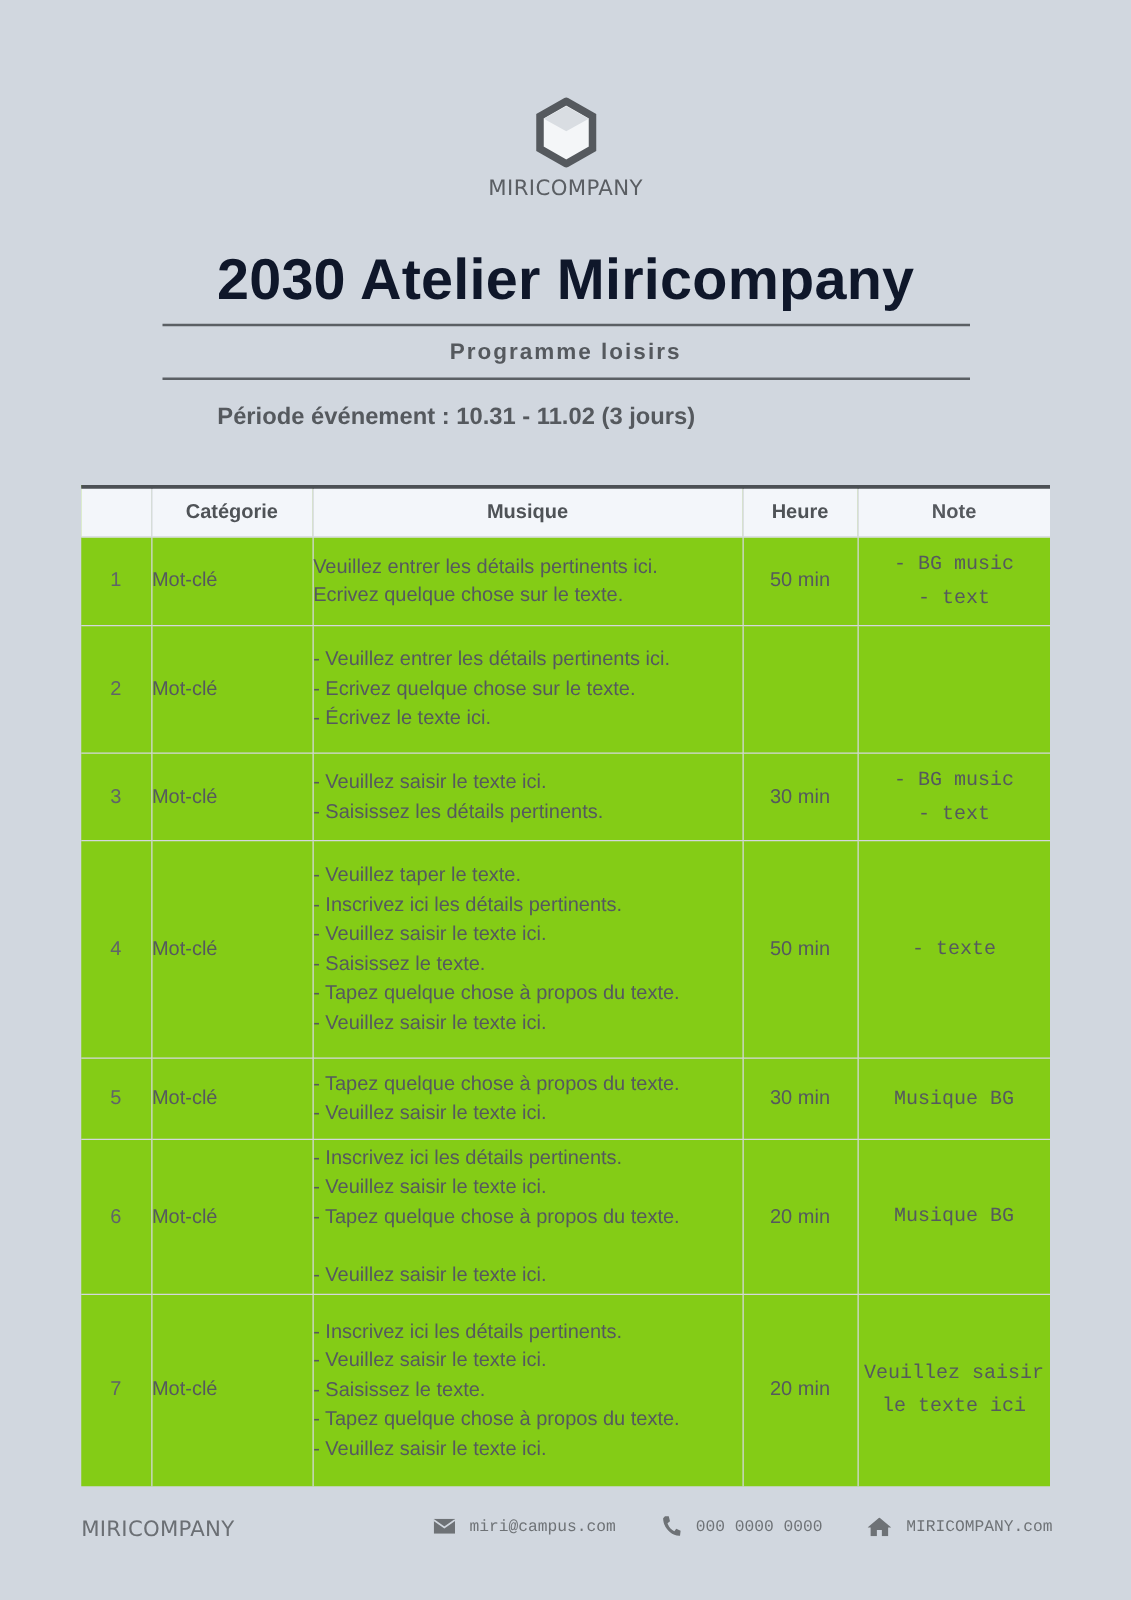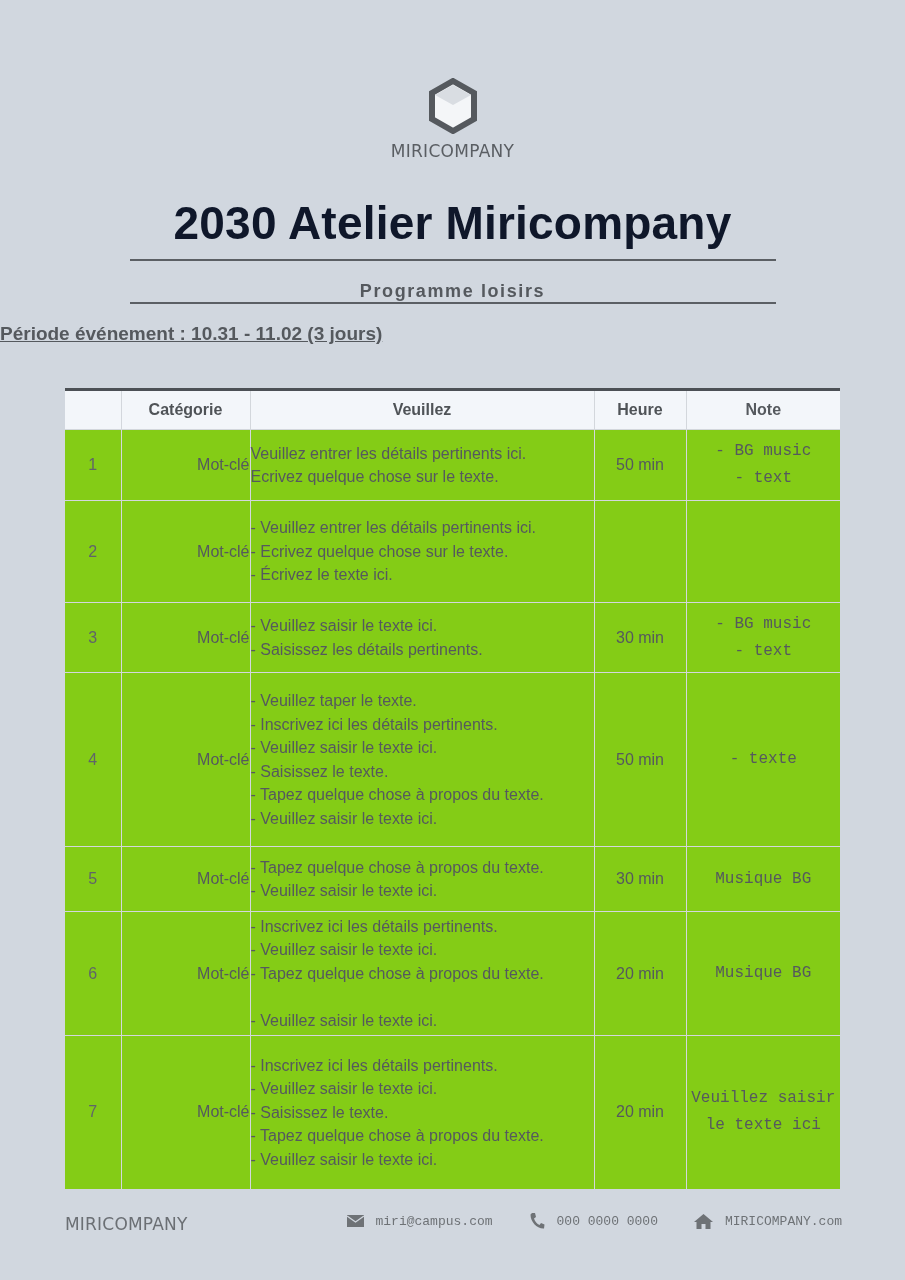--- a/index.html
+++ b/index.html
@@ -23,27 +23,27 @@
   }
   .title {
     position: absolute; left: 0; top: 196px; width: 905px;
     text-align: center; font-size: 46px; font-weight: bold; color: #0f172a;
     letter-spacing: 0.2px;
   }
   .rule { position: absolute; left: 130px; width: 646px; height: 2px; background: #5b5f64; }
   .rule.r1 { top: 259px; }
   .rule.r2 { top: 302px; }
   .subtitle {
-    position: absolute; left: 0; top: 281px; width: 905px;
+    position: absolute; left: 0; top: 271px; width: 905px;
     text-align: center; font-size: 18px; font-weight: bold; color: #55595e;
     letter-spacing: 1.6px;
   }
   .period {
     position: absolute; left: 0; top: 323px; width: 730px;
-    font-size: 19px; font-weight: bold; color: #55595e; text-decoration: underline;
+    text-align: center; font-size: 19px; font-weight: bold; color: #55595e;
   }
   table {
     position: absolute; left: 65px; top: 388px; width: 775px;
     border-collapse: collapse; table-layout: fixed;
     border-top: 3px solid #4c5055;
     background: #84cc16;
   }
   col.c0 { width: 56px; } col.c1 { width: 129px; } col.c2 { width: 344px; }
   col.c3 { width: 92px; } col.c4 { width: 154px; }
   th, td {
@@ -52,21 +52,21 @@
   }
   tr:first-child th { border-top: none; }
   tr th:first-child, tr td:first-child { border-left: none; }
   tr th:last-child, tr td:last-child { border-right: none; }
   tr:last-child td { border-bottom: none; }
   th {
     background: #f3f6fa; height: 40px; font-weight: bold; text-align: center; color: #4f5357;
   }
   th.note-h { font-weight: bold; color: #55595e; }
   td.num { text-align: center; color: #606469; }
-  td.cat { text-align: right; }
+  td.cat { text-align: left; }
   td.heure { text-align: center; }
   td.content { padding: 0 0; line-height: 23.5px; text-align: left; }
   td.note { padding: 0 3px; line-height: 27px; text-align: center; font-family: Liberation Mono, monospace; }
   .line { display: block; white-space: nowrap; }
   .line.blank { height: 23.5px; }
   .footer-brand {
     position: absolute; left: 65px; top: 1214px;
     font-size: 17px; color: #6b6f74; letter-spacing: 0.2px;
     font-family: "DejaVu Sans", sans-serif;
   }
@@ -102,21 +102,21 @@
       <col class="c0">
       <col class="c1">
       <col class="c2">
       <col class="c3">
       <col class="c4">
     </colgroup>
   <thead>
     <tr>
       <th></th>
       <th>Catégorie</th>
-      <th>Veuillez</th>
+      <th>Musique</th>
       <th>Heure</th>
       <th class="note-h">Note</th>
     </tr>
   </thead>
   <tbody id="tbody">
       <tr style="height: 71px;">
         <td class="num">1</td>
         <td class="cat">Mot-clé</td>
         <td class="content">
           <span class="line">Veuillez entrer les détails pertinents ici.</span>

